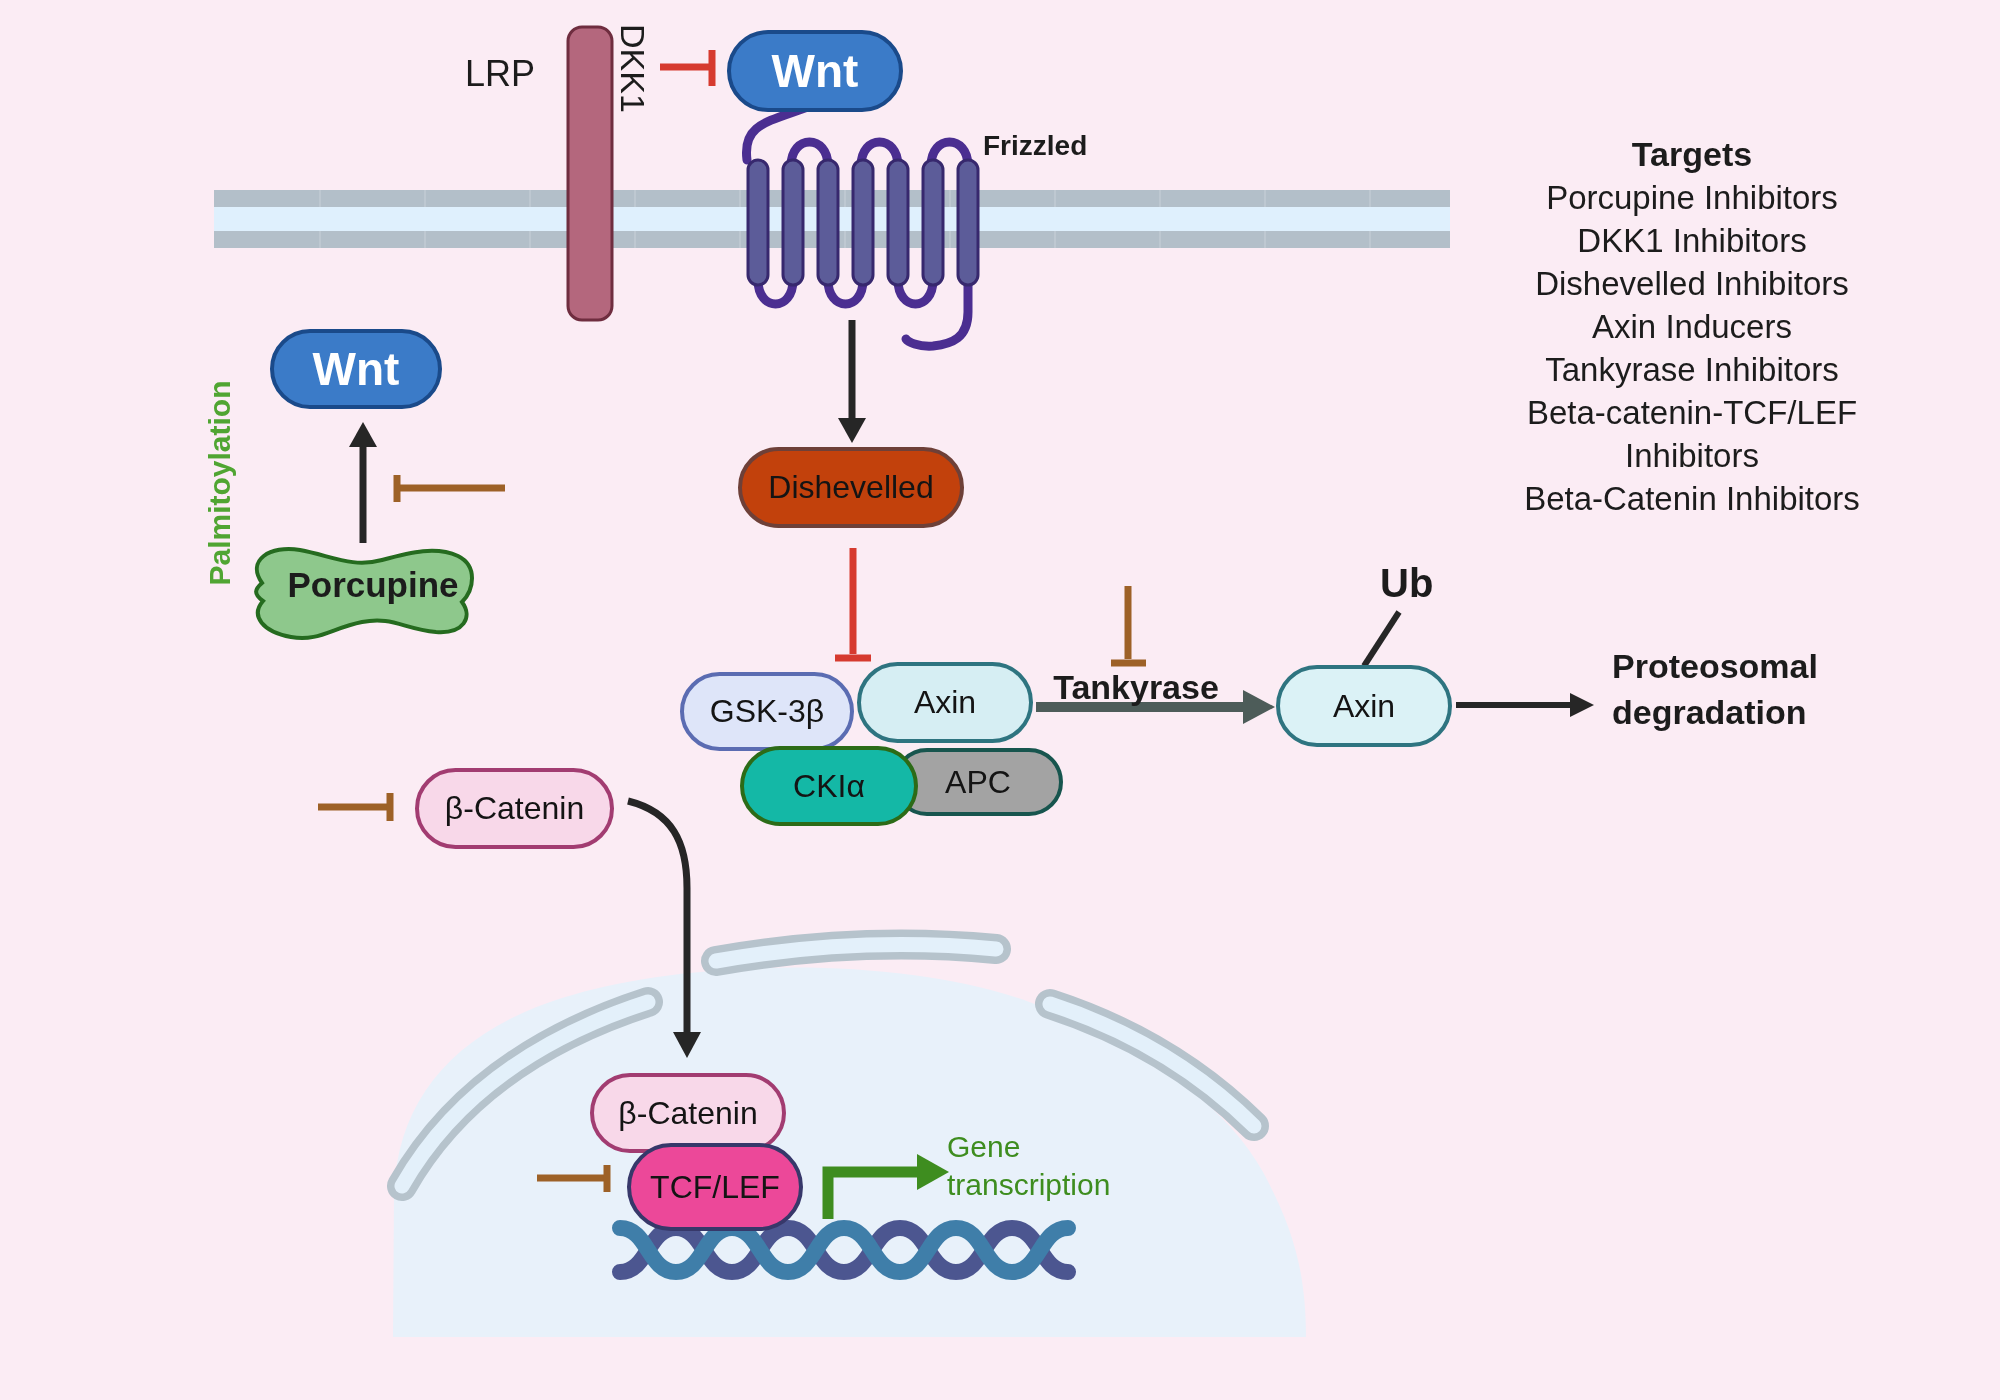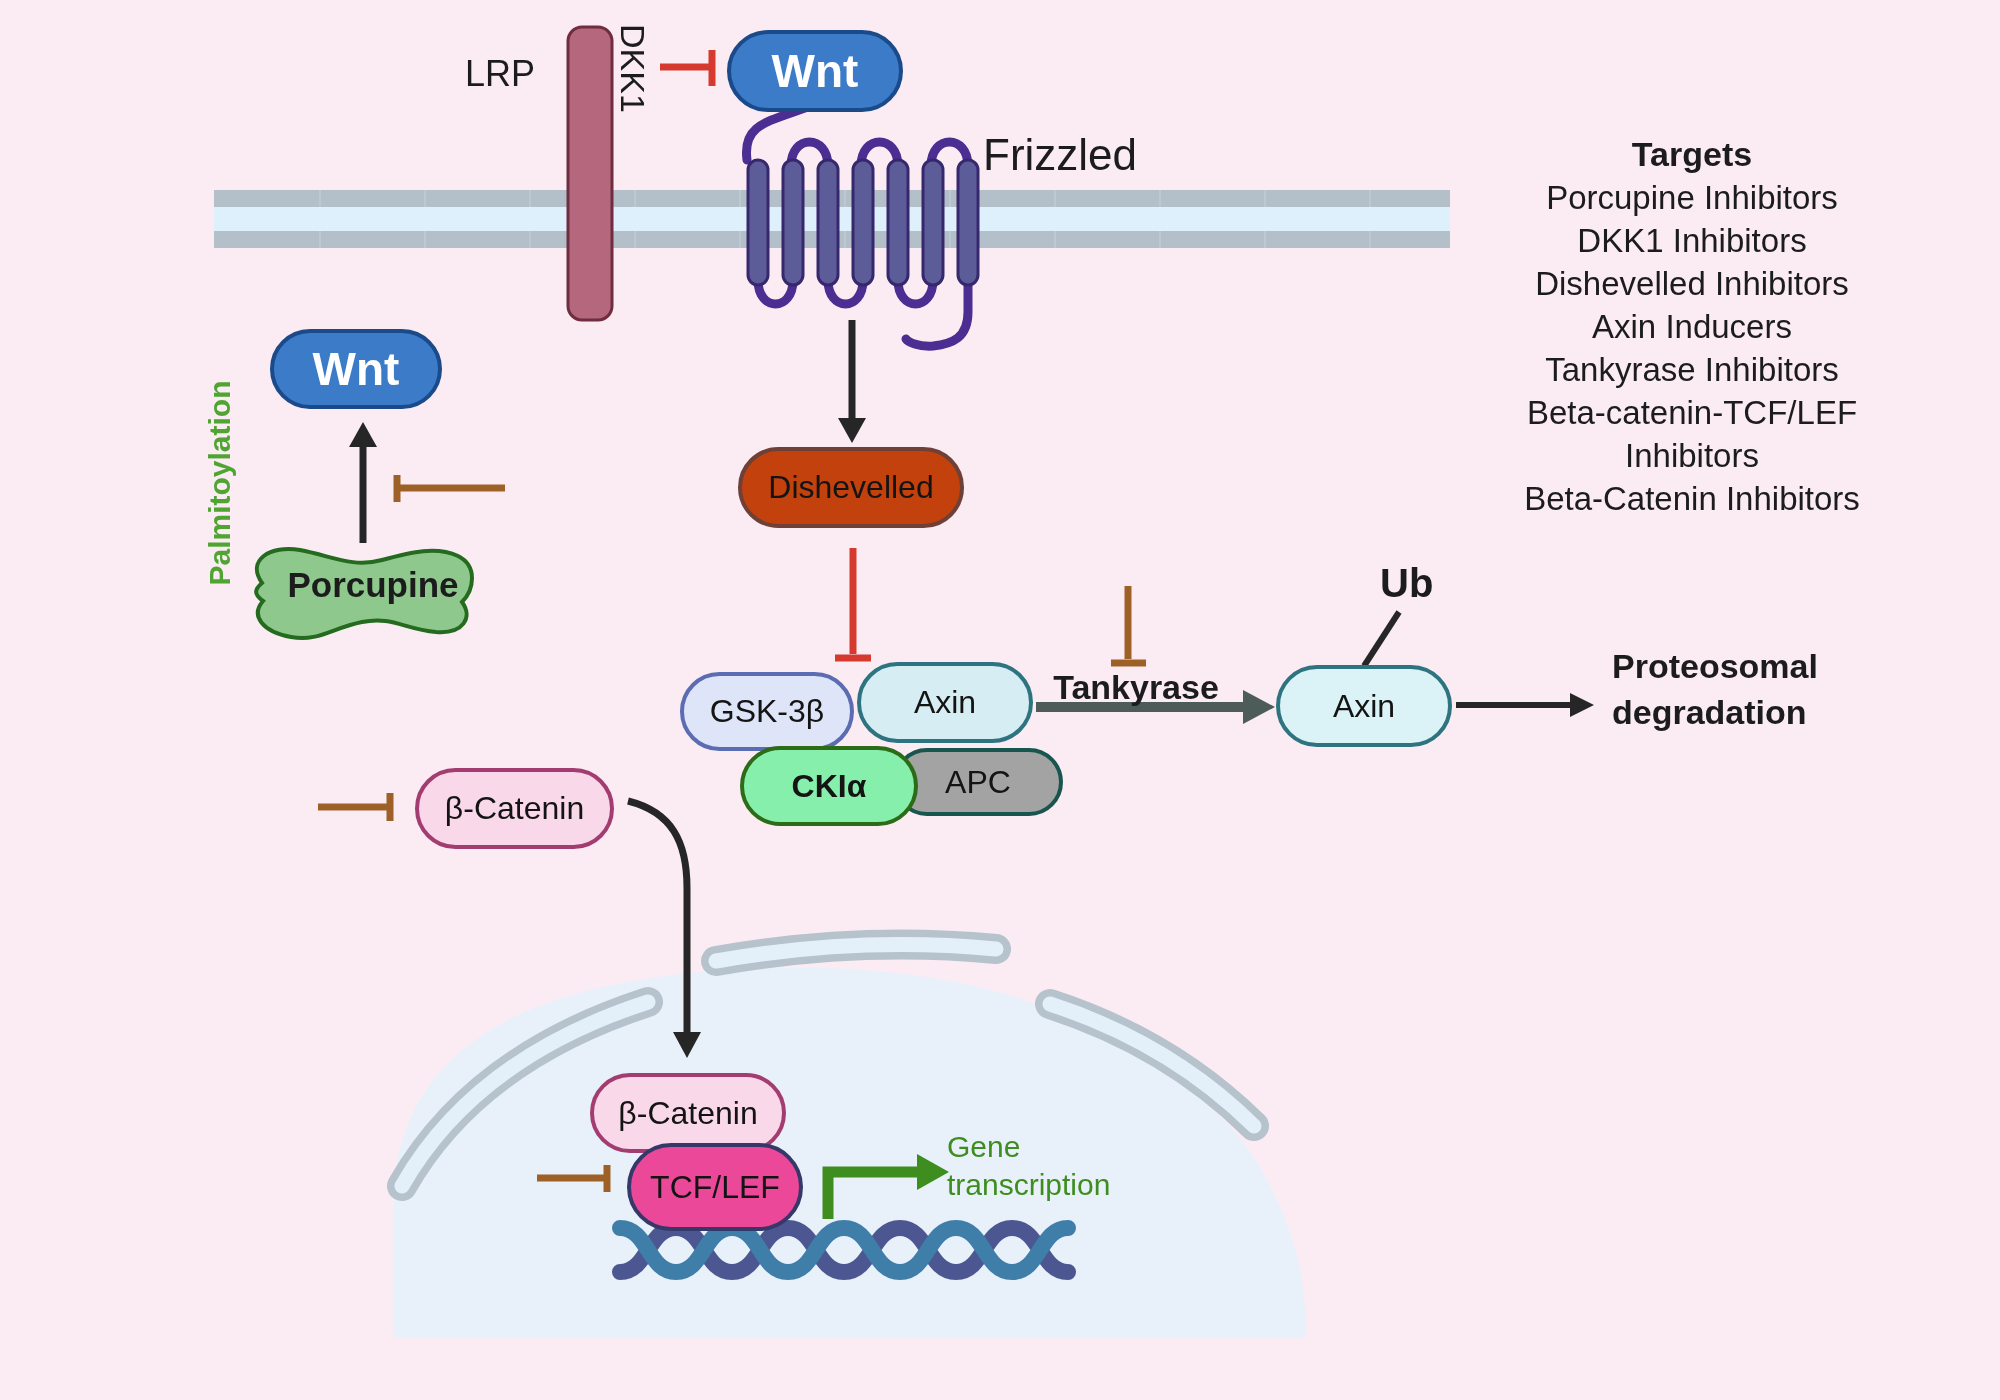--- a/index.html
+++ b/index.html
@@ -131,35 +131,35 @@
 <div class="pill wnt" style="left:270px;top:317px;width:172px;height:80px;">Wnt</div>
 
 <div class="pill" style="left:738px;top:447px;width:226px;height:81px;background:#c2410c;border-color:#6e4038;">Dishevelled</div>
 
 <div class="pill" style="left:680px;top:672px;width:174px;height:79px;background:#dee5f9;border-color:#5b6cb2;">GSK-3β</div>
 
 <div class="pill" style="left:857px;top:662px;width:176px;height:81px;background:#d6eef3;border-color:#2e7480;">Axin</div>
 
 <div class="pill" style="left:893px;top:748px;width:170px;height:68px;background:#a3a3a3;border-color:#17554e;">APC</div>
 
-<div class="pill" style="left:740px;top:746px;width:178px;height:80px;background:#86efac;border-color:#2c6b17;font-weight:bold;">CKIα</div>
+<div class="pill" style="left:740px;top:746px;width:178px;height:80px;background:#14b8a6;border-color:#2c6b17;">CKIα</div>
 
 <div class="pill" style="left:415px;top:768px;width:199px;height:81px;background:#f8d8e9;border-color:#a23c71;">β-Catenin</div>
 
 <div class="pill" style="left:1276px;top:665px;width:176px;height:82px;background:#dbf2f6;border-color:#2e7480;">Axin</div>
 
 <div class="pill" style="left:590px;top:1073px;width:196px;height:80px;background:#f8d8e9;border-color:#a23c71;">β-Catenin</div>
 
 <div class="pill" style="left:627px;top:1143px;width:176px;height:88px;background:#ec4899;border-color:#37386a;">TCF/LEF</div>
 
 <div class="lbl" style="left:445px;top:53px;width:110px;text-align:center;font-size:36px;">LRP</div>
 
 <div class="lbl vtext-down" style="left:613px;top:24px;font-size:34px;">DKK1</div>
 
-<div class="lbl" style="left:983px;top:130px;font-size:44px;">Frizzled</div>
+<div class="lbl" style="left:983px;top:130px;font-size:28px;font-weight:bold;">Frizzled</div>
 
 <div class="lbl bold" style="left:100px;top:466px;width:240px;text-align:center;font-size:30px;color:#50a532;transform:rotate(-90deg);">Palmitoylation</div>
 
 <div class="lbl bold" style="left:273px;top:565px;width:200px;text-align:center;font-size:35px;">Porcupine</div>
 
 <div class="lbl bold" style="left:1036px;top:668px;width:200px;text-align:center;font-size:34px;">Tankyrase</div>
 
 <div class="lbl bold" style="left:1380px;top:561px;font-size:40px;">Ub</div>
 
 <div class="lbl bold" style="left:1612px;top:643px;font-size:34px;line-height:46px;">

